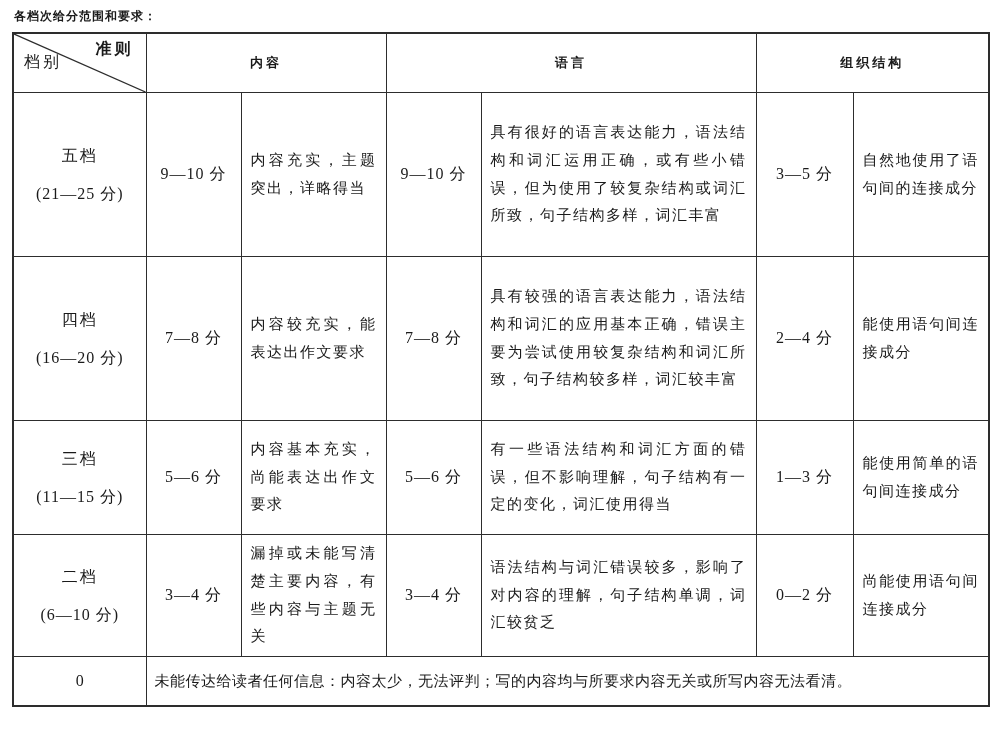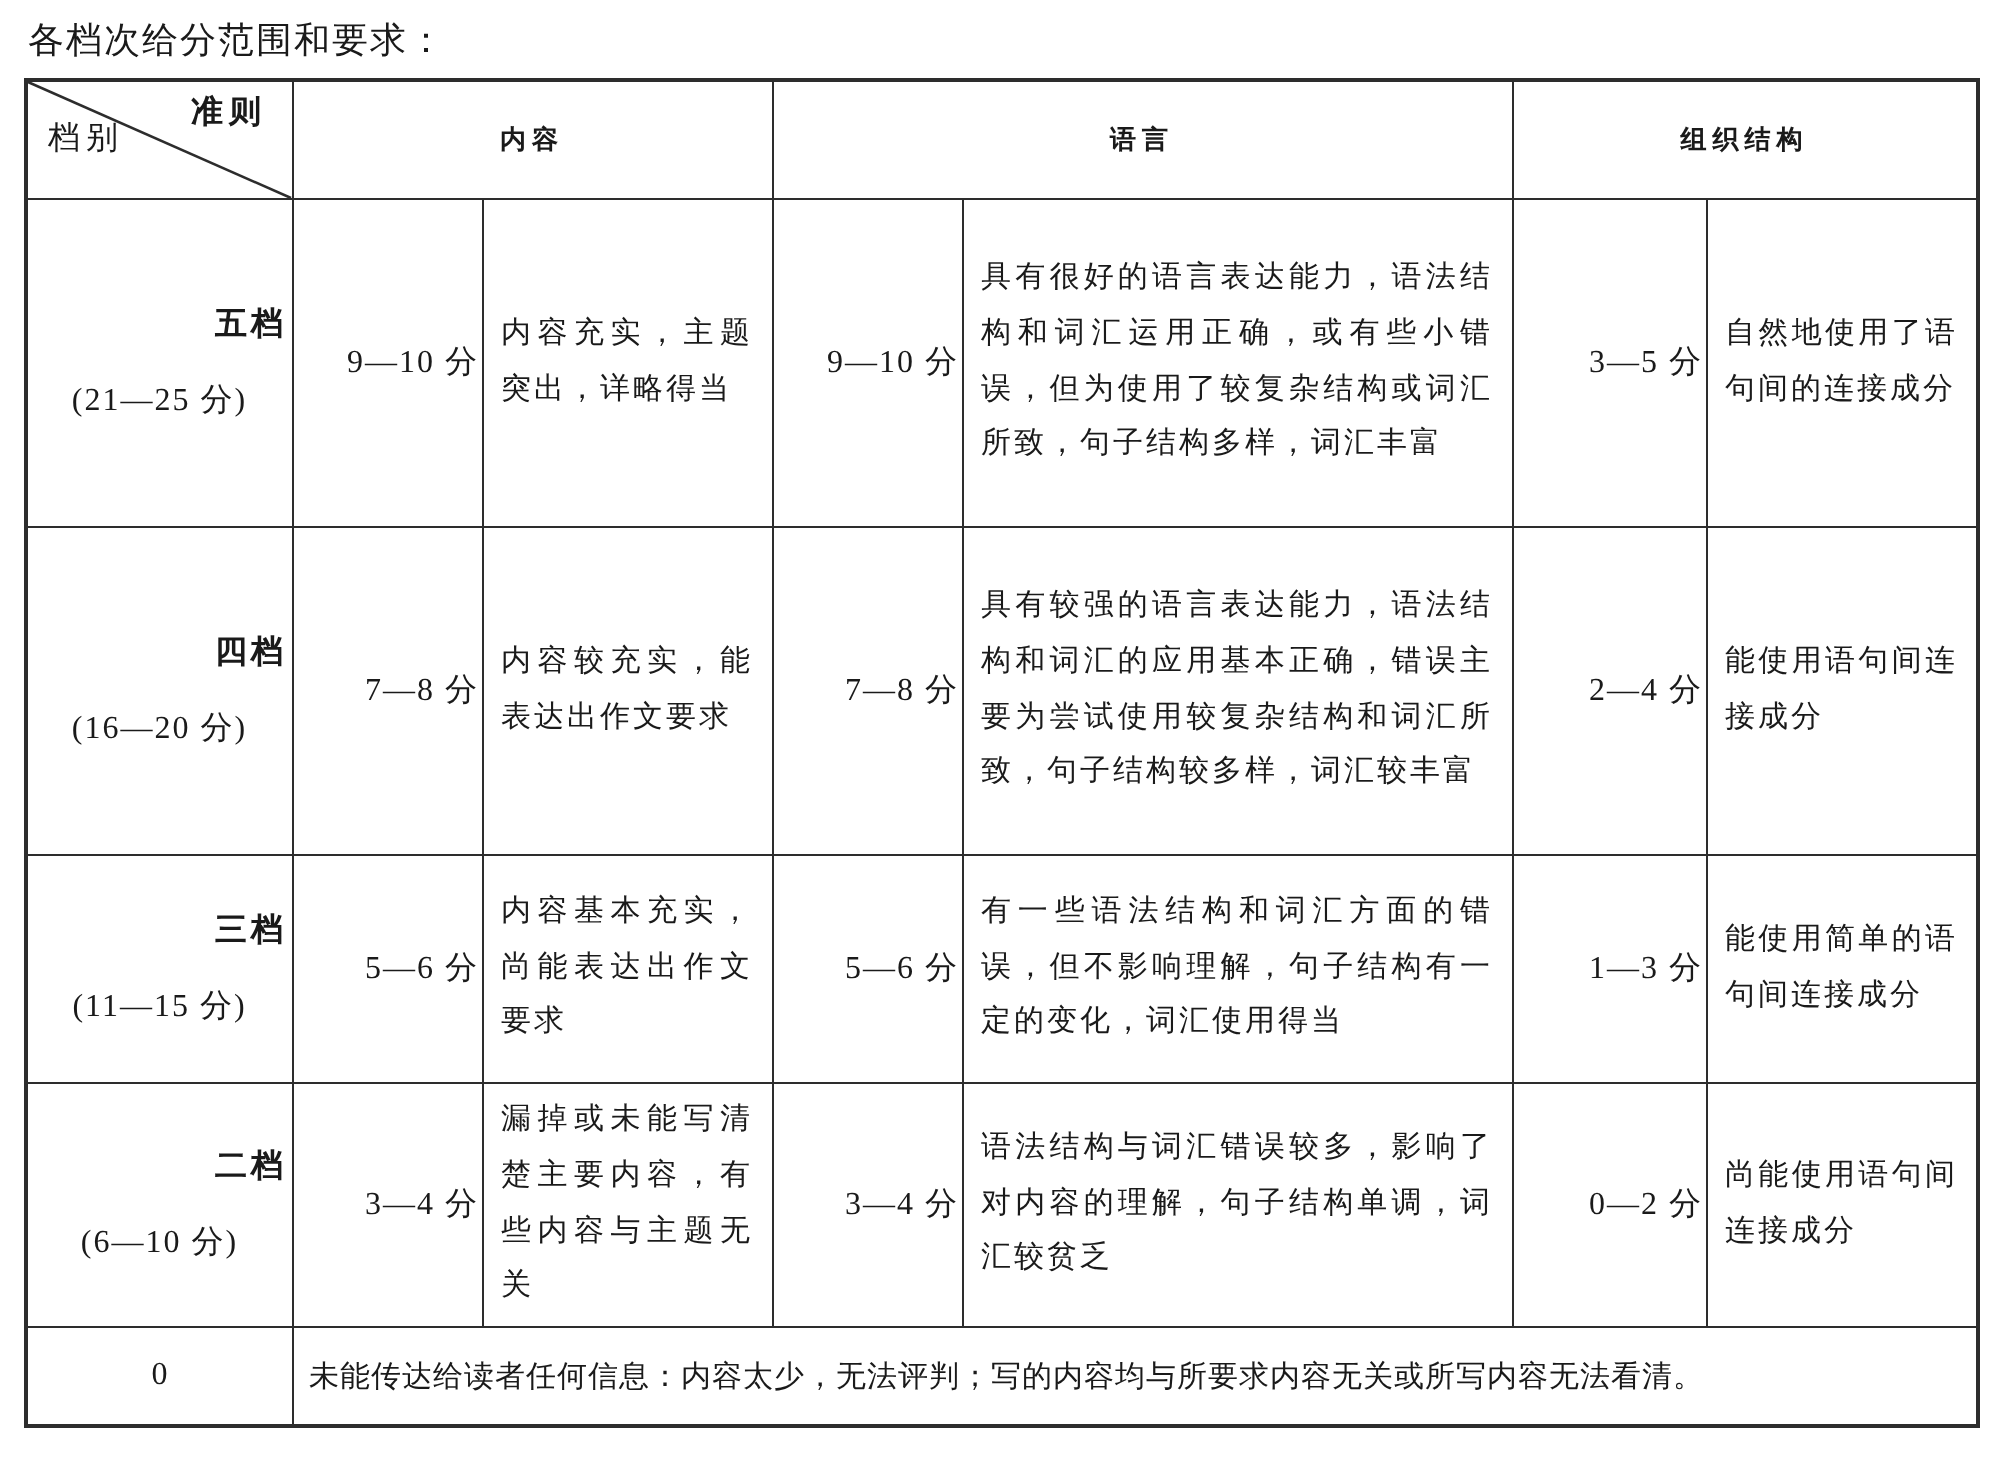--- a/index.html
+++ b/index.html
@@ -10,22 +10,22 @@
     height: 741px;
     font-family: "Liberation Serif", "DejaVu Serif", serif;
     color: #1a1a1a;
   }
   .page {
     position: relative;
     width: 976px;
     padding: 6px 12px 0 12px;
   }
   .title {
-    font-size: 18px;
-    font-weight: normal;
+    font-size: 12px;
+    font-weight: bold;
     letter-spacing: 1px;
     margin: 2px 0 7px 2px;
   }
   table.rubric {
     border-collapse: collapse;
     table-layout: fixed;
     width: 976px;
     border: 2px solid #2d2d2d;
   }
   table.rubric td {
@@ -66,30 +66,29 @@
     letter-spacing: 3px;
   }
   
   td.level {
     text-align: center;
     font-size: 16px;
     line-height: 1.5;
     padding: 2px;
   }
   td.level .name {
-    font-weight: bold;
+    font-weight: normal;
     letter-spacing: 2px;
-    text-align: right;
   }
   td.level .range {
     margin-top: 14px;
     letter-spacing: 1px;
   }
   td.score {
-    text-align: right;
+    text-align: center;
     font-size: 16px;
     letter-spacing: 1px;
     white-space: nowrap;
   }
   td.desc {
     font-size: 15px;
     line-height: 1.85;
     text-align: justify;
     text-justify: inter-character;
     letter-spacing: 1.5px;

